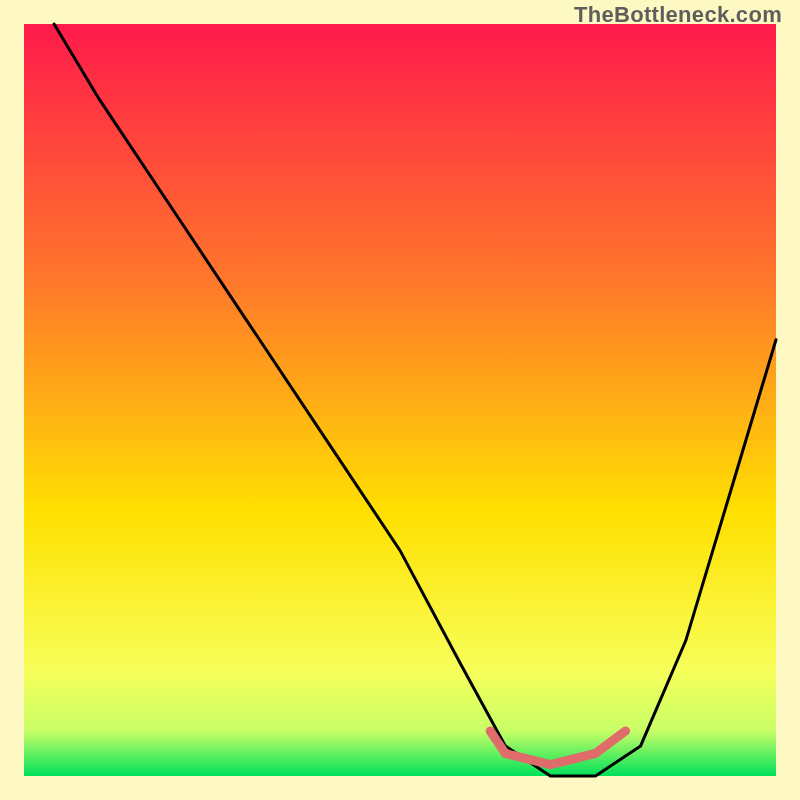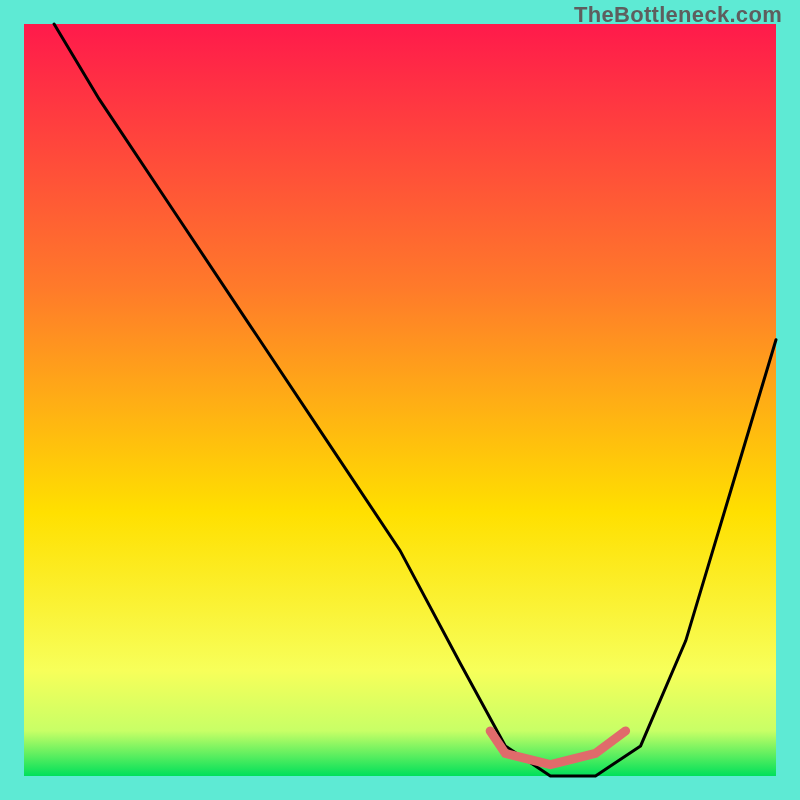--- a/index.html
+++ b/index.html
@@ -7,21 +7,21 @@
     padding: 0;
     width: 800px;
     height: 800px;
     background: #000;
     overflow: hidden;
   }
   .chart-container {
     position: relative;
     width: 800px;
     height: 800px;
-    background: #5eead4;
+    background: #fef9c3;
   }
   .watermark {
     position: absolute;
     top: 2px;
     right: 18px;
     font-family: Arial, Helvetica, sans-serif;
     font-size: 22px;
     font-weight: bold;
     color: #5e5e5e;
     letter-spacing: 0.3px;

